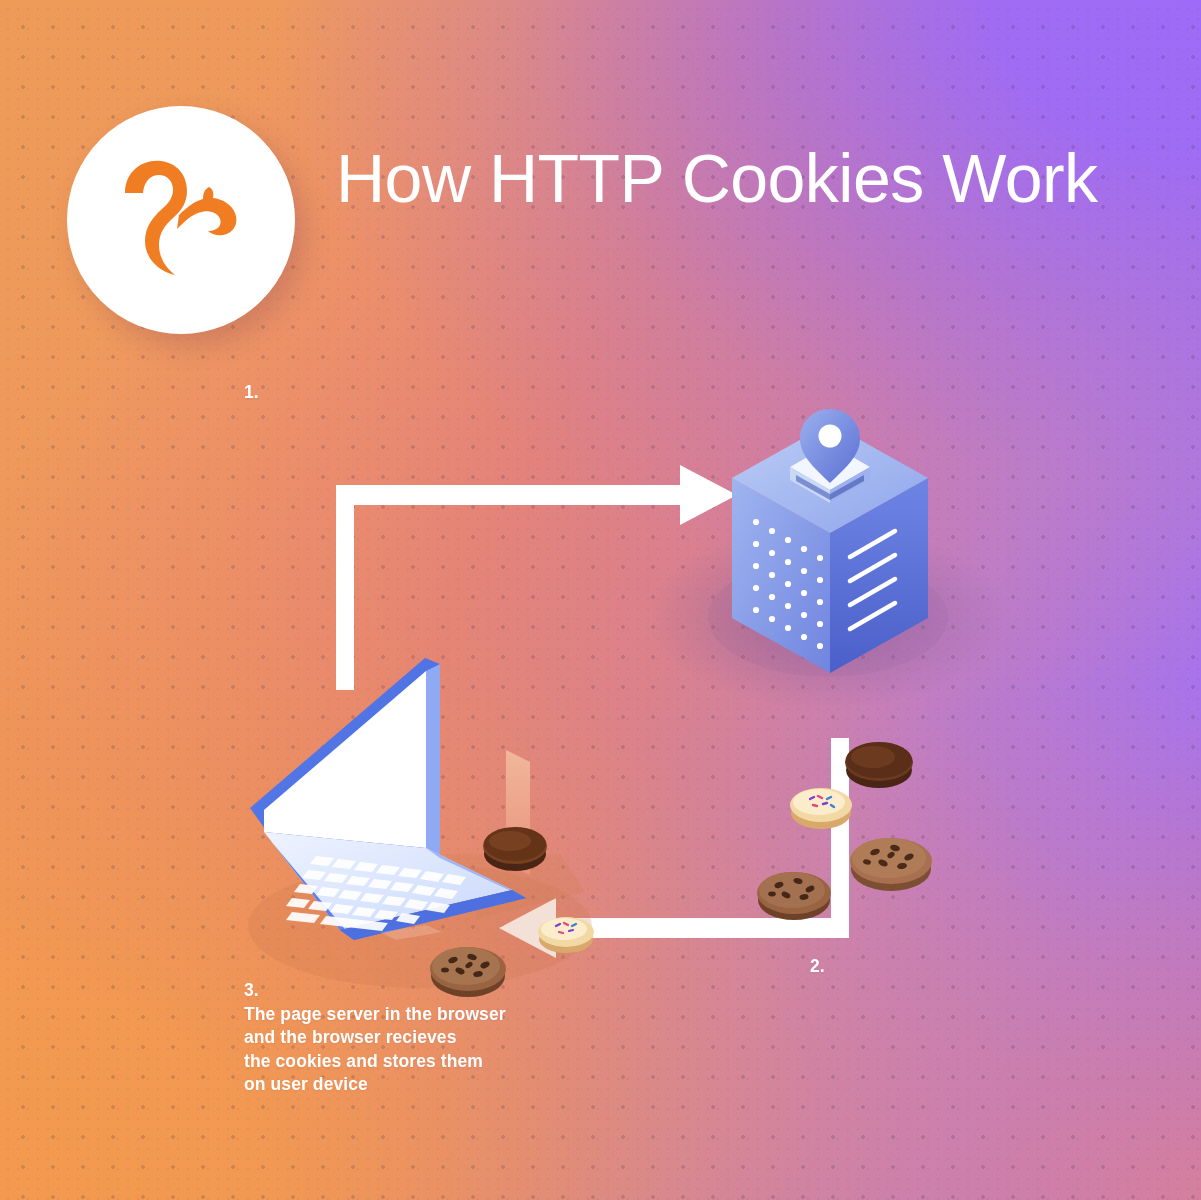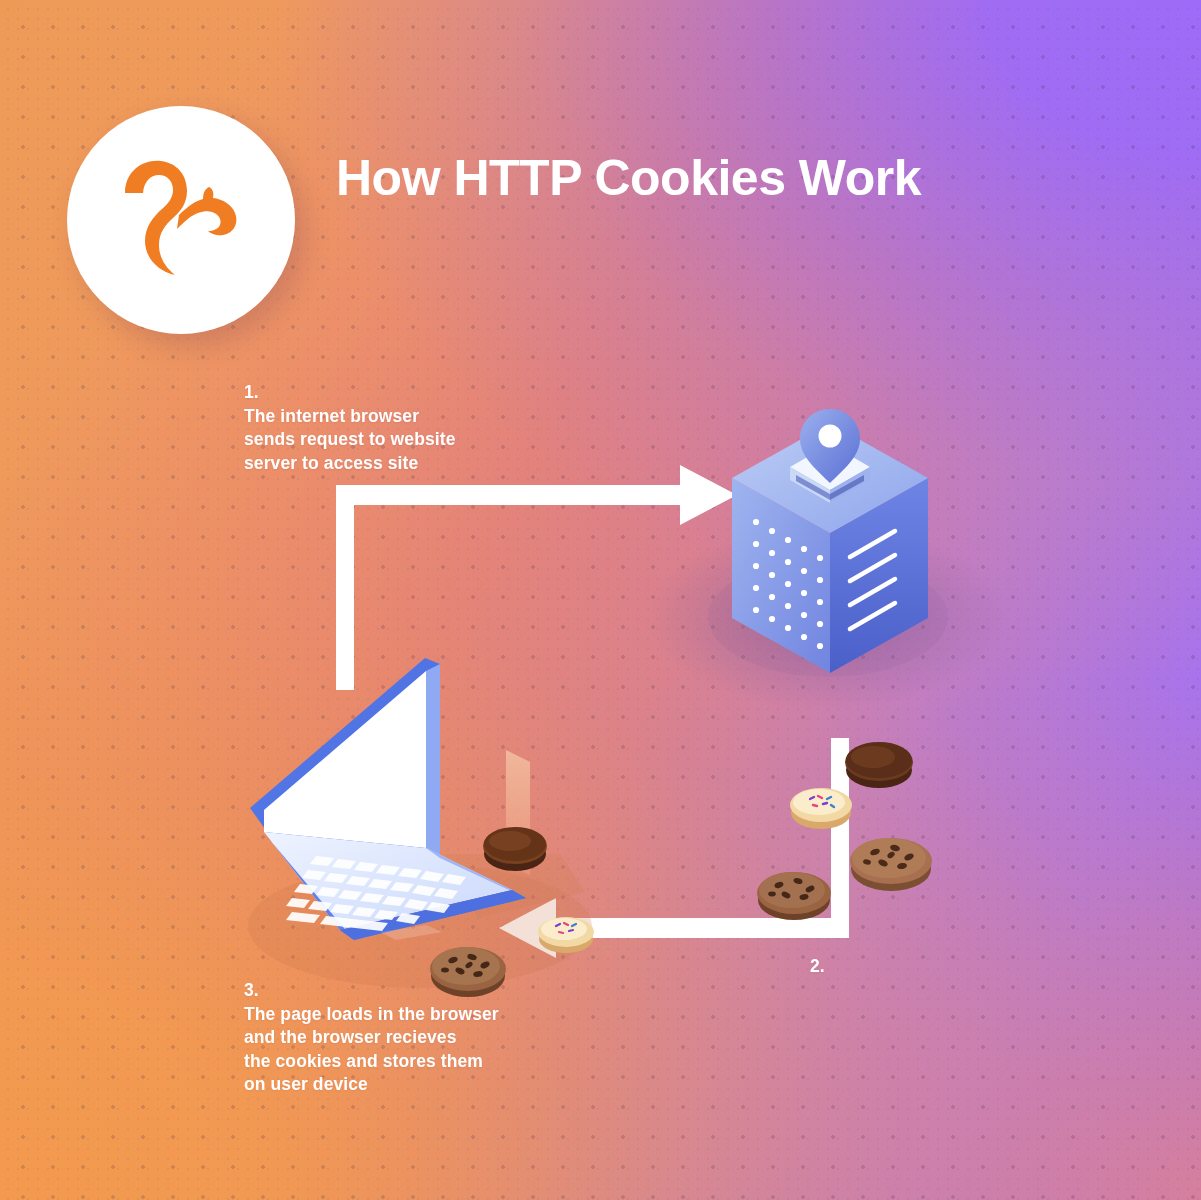--- a/index.html
+++ b/index.html
@@ -66,23 +66,23 @@
     box-shadow: 10px 12px 26px rgba(110,50,80,0.22);
     display:flex; align-items:center; justify-content:center;
   }
   .logo-circle svg{ width:128px; height:130px; display:block; }
 
   
   .title{
     position:absolute; left:336px; top:132px;
     width:790px;
     color:#ffffff;
-    font-size:50px;
+    font-size:68px;
     line-height:93px;
-    font-weight:bold;
+    font-weight:normal;
     letter-spacing:-0.5px;
   }
 
   
   .step{
     position:absolute;
     color:#ffffff;
     font-weight:bold;
     font-size:17.5px;
     line-height:23.5px;
@@ -392,30 +392,27 @@
       <ellipse cx="60" cy="30" rx="4.8" ry="2.9" transform="rotate(-25 60 30)"></ellipse>
       <ellipse cx="35" cy="36" rx="4.8" ry="2.9" transform="rotate(25 35 36)"></ellipse>
       <ellipse cx="53" cy="39" rx="4.8" ry="2.9" transform="rotate(-10 53 39)"></ellipse>
       <ellipse cx="20" cy="35" rx="4" ry="2.5"></ellipse>
       <ellipse cx="44" cy="30" rx="4" ry="2.5" transform="rotate(-35 44 30)"></ellipse>
     </g>
   </svg>
 
   <div class="step" id="step1">
     <span class="num">1.</span>
-    <span class="body">The internet browser
-sends request to website
-server to access site</span>
   </div>
 
   <div class="step" id="step2">
     <span class="num">2.</span>
   </div>
 
   <div class="step" id="step3">
     <span class="num">3.</span>
-    <span class="body">The page loads in the browser
+    <span class="body">The page server in the browser
 and the browser recieves
 the cookies and stores them
 on user device</span>
   </div>
 
 </div>
 
 </body></html>

